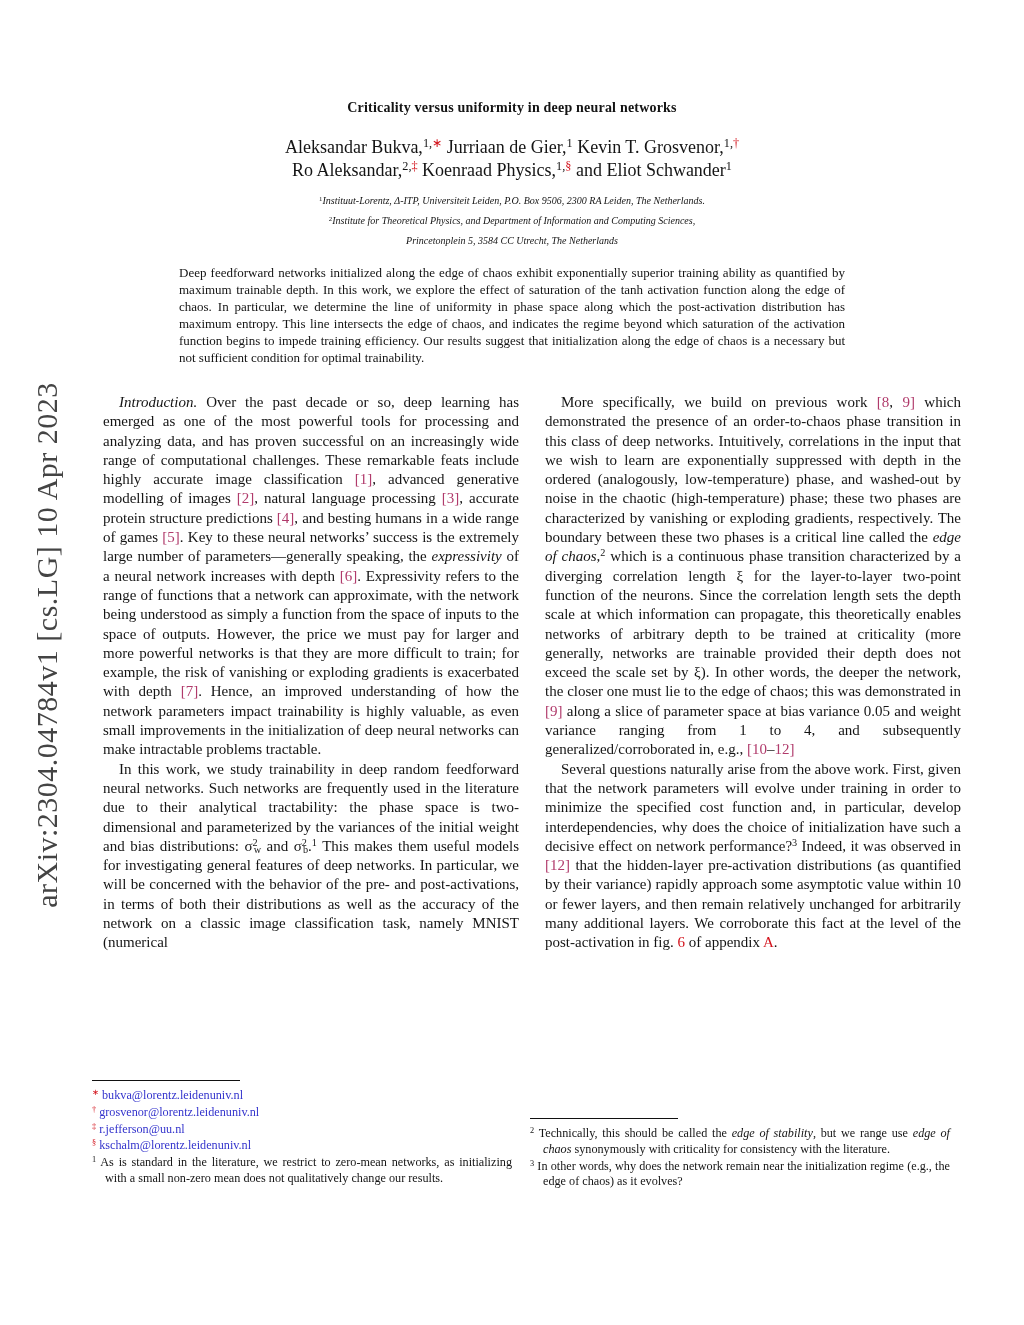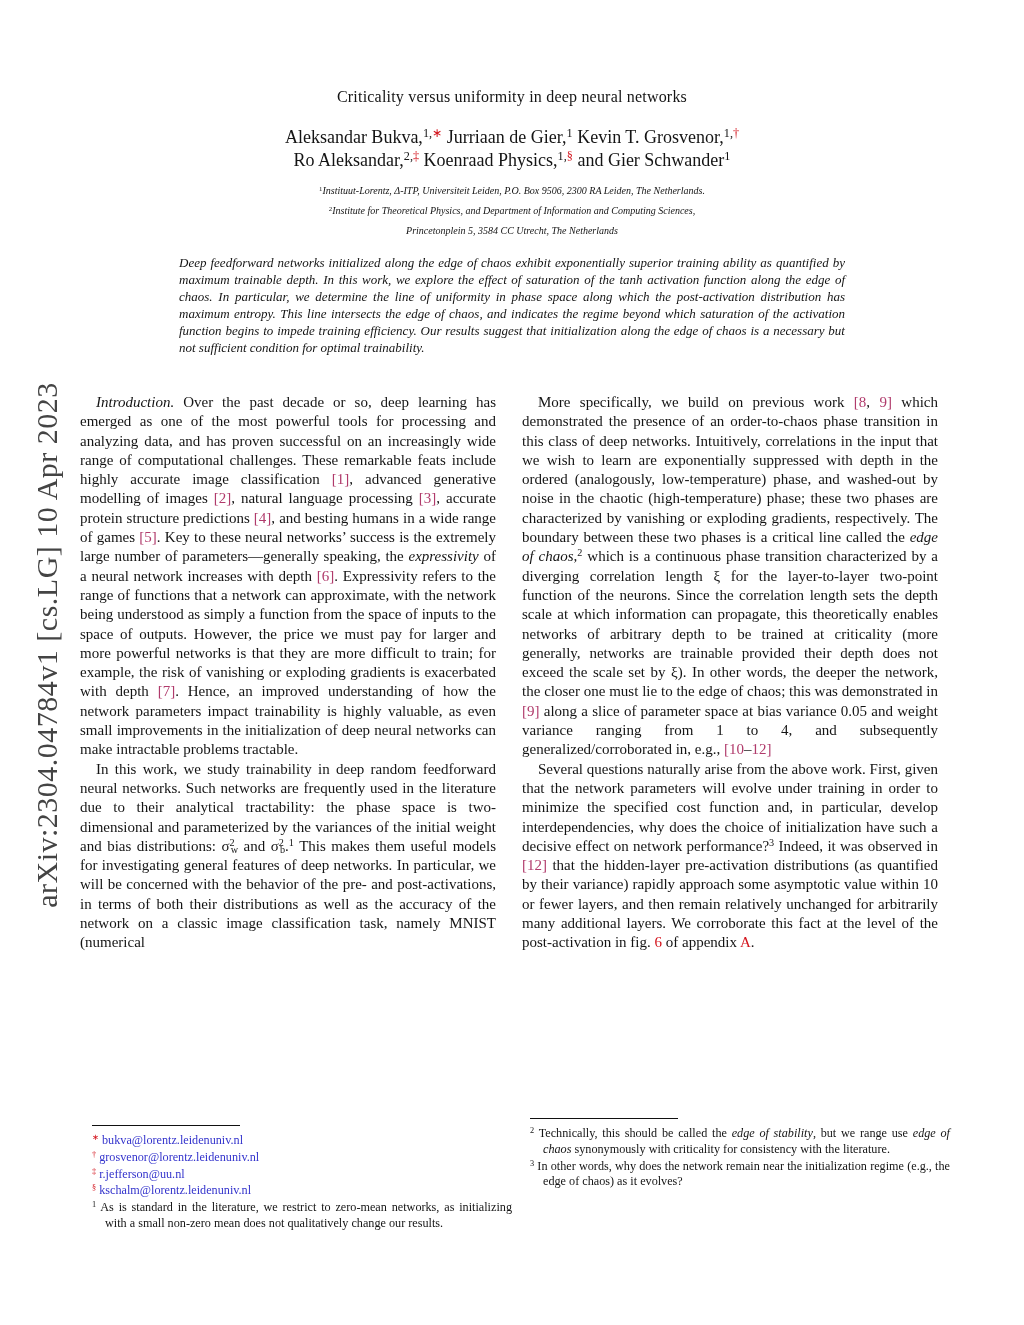--- a/index.html
+++ b/index.html
@@ -21,69 +21,69 @@
     position:absolute;top:645px;left:47px;
     transform:translate(-50%,-50%) rotate(-90deg);
     white-space:nowrap;
     font-size:30px;color:var(--watermark);
     letter-spacing:0.5px;
   }
 
   
   .header{padding-top:84px;text-align:center;}
   .title{
-    font-size:16px;font-weight:normal;margin:4px 0 20px 0;
+    font-size:14px;font-weight:bold;margin:16px 0 20px 0;
     letter-spacing:0.2px;
   }
   .authors{font-size:18px;line-height:23px;margin-bottom:9px;}
   .affils{font-size:10px;line-height:20px;margin-bottom:13px;}
   .affils .seg-i, .affils span{font-style:italic;}
   .affils .seg-sup{font-style:normal;}
   .abstract{
     width:666px;margin:0 auto;text-align:justify;
-    font-size:13px;line-height:17px;font-style:italic;
+    font-size:13px;line-height:17px;
   }
 
   
   .columns{
-    position:absolute;top:393px;left:80px;width:858px;
+    position:absolute;top:393px;left:103px;width:858px;
     display:flex;gap:26px;align-items:flex-end;
   }
   .col{width:420px;font-size:15px;line-height:19.3px;text-align:justify;}
   .para{margin:0;}
   .para.indent{text-indent:16px;}
 
   
   .seg-i{font-style:italic;}
   .seg-sup{font-size:68%;vertical-align:0.5em;line-height:0;}
   .seg-sub{font-size:68%;vertical-align:-0.25em;line-height:0;}
   .seg-sup + .seg-sub{margin-left:-0.38em;}
   .seg-cite{color:var(--cite);}
   .seg-ref{color:var(--ref);}
   .seg-url{color:var(--url);}
 
   
   .footnotes{position:absolute;width:420px;font-size:12.2px;line-height:15.8px;text-align:justify;}
-  .fn-left{left:92px;top:1080px;margin-top:45px;}
+  .fn-left{left:92px;top:1080px;}
   .fn-right{left:530px;top:1118px;}
   .fn-rule{width:148px;border-top:1px solid #111;margin-bottom:7px;}
   .fn{padding-left:13px;text-indent:-13px;margin:0 0 1px 0;}
 </style>
 </head>
 <body>
 
 <div class="page">
 
   <div class="arxiv-vertical">arXiv:2304.04784v1  [cs.LG]  10 Apr 2023</div>
 
   <div class="header">
     <h1 class="title">Criticality versus uniformity in deep neural networks</h1>
     <div class="authors">
       <div><span>Aleksandar Bukva,</span><span class="seg-sup">1,</span><span class="seg-sup seg-ref">∗</span><span> Jurriaan de Gier,</span><span class="seg-sup">1</span><span> Kevin T. Grosvenor,</span><span class="seg-sup">1,</span><span class="seg-sup seg-ref">†</span></div>
-      <div><span>Ro Aleksandar,</span><span class="seg-sup">2,</span><span class="seg-sup seg-ref">‡</span><span> Koenraad Physics,</span><span class="seg-sup">1,</span><span class="seg-sup seg-ref">§</span><span> and Gier Schwander</span><span class="seg-sup">1</span></div>
+      <div><span>Ro Aleksandar,</span><span class="seg-sup">2,</span><span class="seg-sup seg-ref">‡</span><span> Koenraad Physics,</span><span class="seg-sup">1,</span><span class="seg-sup seg-ref">§</span><span> and Eliot Schwander</span><span class="seg-sup">1</span></div>
     </div>
     <div class="affils">
       <div><span class="seg-sup">1</span><span class="seg-i">Instituut-Lorentz, Δ-ITP, Universiteit Leiden, P.O. Box 9506, 2300 RA Leiden, The Netherlands.</span></div>
       <div><span class="seg-sup">2</span><span class="seg-i">Institute for Theoretical Physics, and Department of Information and Computing Sciences,</span></div>
       <div><span class="seg-i">Princetonplein 5, 3584 CC Utrecht, The Netherlands</span></div>
     </div>
     <p class="abstract">Deep feedforward networks initialized along the edge of chaos exhibit exponentially superior training ability as quantified by maximum trainable depth. In this work, we explore the effect of saturation of the tanh activation function along the edge of chaos. In particular, we determine the line of uniformity in phase space along which the post-activation distribution has maximum entropy. This line intersects the edge of chaos, and indicates the regime beyond which saturation of the activation function begins to impede training efficiency. Our results suggest that initialization along the edge of chaos is a necessary but not sufficient condition for optimal trainability.</p>
   </div>
 
   <div class="columns">

